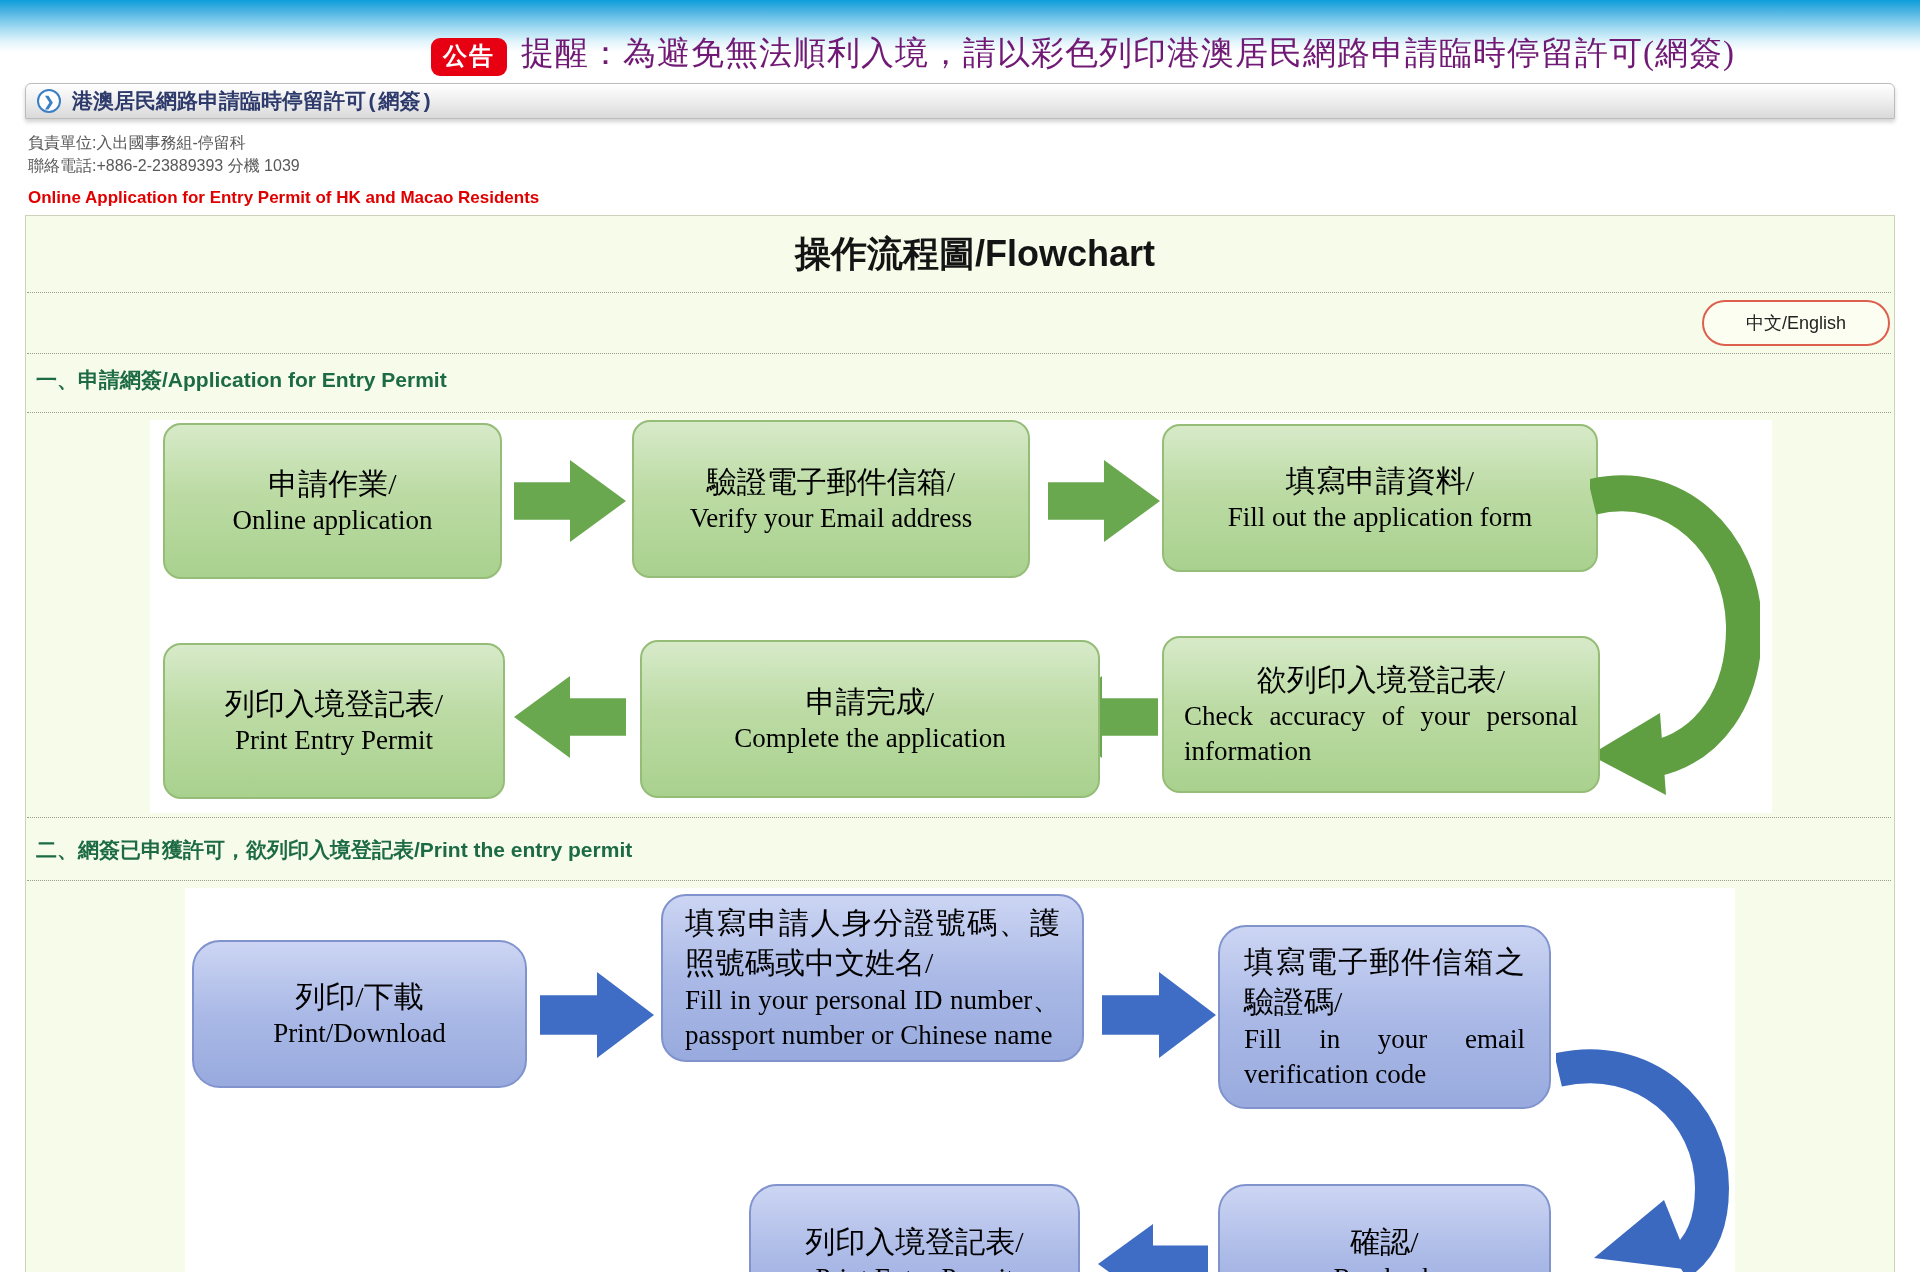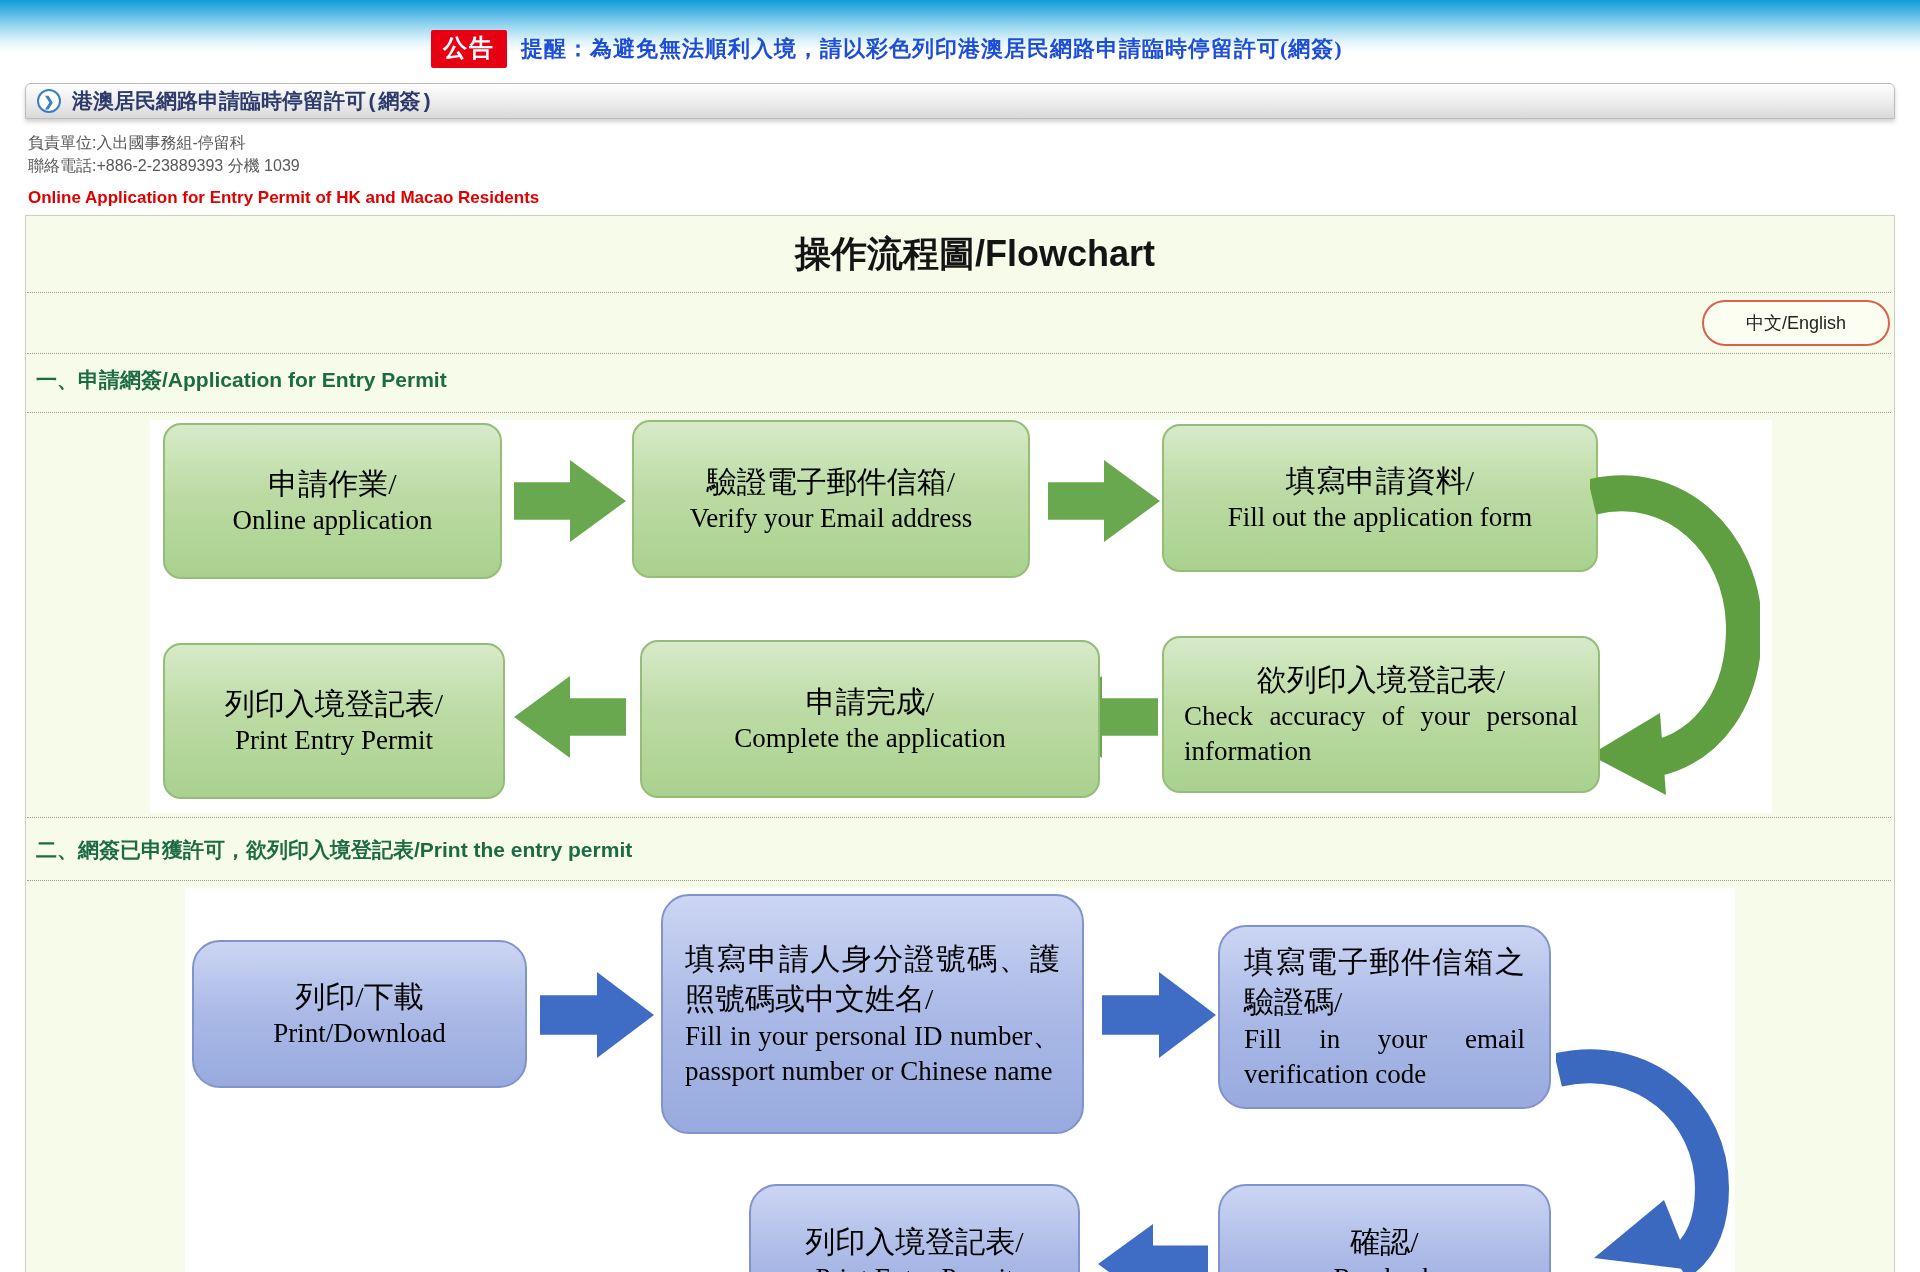--- a/index.html
+++ b/index.html
@@ -7,22 +7,22 @@
         font-family:"Liberation Sans",sans-serif;}
 
   
   .topband{position:absolute;left:0;top:0;width:1920px;height:52px;
     background:linear-gradient(180deg,#0e9ed9 0%,#4db4e2 22%,#a5dcf2 55%,#e2f4fb 80%,#ffffff 100%);}
 
   
   .announce{position:absolute;left:431px;top:30px;display:flex;align-items:center;gap:14px;
     font-family:"Liberation Serif",serif;}
   .badge{background:#e60012;color:#fff;font-size:24px;font-weight:bold;
-    padding:2px 12px 4px 12px;border-radius:2px;letter-spacing:2px;}
-  .announce-text{color:#1d4ed8;font-size:22px;font-weight:bold;letter-spacing:1px;}
+    padding:2px 12px 4px 12px;border-radius:9px;letter-spacing:2px;margin-top:8px;}
+  .announce-text{color:#701a75;font-size:33px;font-weight:normal;letter-spacing:1px;}
 
   
   .hdrbar{position:absolute;left:25px;top:83px;width:1846px;height:34px;
     background:linear-gradient(180deg,#ffffff 0%,#ececec 55%,#d9d9d9 100%);
     border:1px solid #bcbcbc;border-radius:6px 6px 0 0;
     box-shadow:0 3px 4px rgba(0,0,0,0.18);
     display:flex;align-items:center;gap:11px;padding:0 11px;}
   .hdr-icon{width:20px;height:20px;border:2px solid #3b7fc4;border-radius:50%;
     color:#3b7fc4;font-size:13px;font-weight:bold;display:flex;align-items:center;
     justify-content:center;background:#fff;}
@@ -144,21 +144,21 @@
   <div class="sec-head" style="top:836px">二、網簽已申獲許可，欲列印入境登記表/Print the entry permit</div>
   <div class="dotline" style="top:880px"></div>
 
   <div class="white-bg" style="left:185px;top:888px;width:1550px;height:384px;"></div>
 
   <div class="fbox bbox" style="left:192px;top:940px;width:335px;height:148px;">
     <div class="zh">列印/下載</div>
     <div class="en">Print/Download</div>
   </div>
   <div class="arr right b" style="left:540px;top:972px;width:114px;height:86px;"></div>
-  <div class="fbox bbox" style="left:661px;top:894px;width:423px;height:240px;padding:0 22px;">
+  <div class="fbox bbox" style="left:661px;top:894px;width:423px;height:168px;padding:0 22px;border-radius:25px;">
     <div class="zh justif">填寫申請人身分證號碼、護照號碼或中文姓名/</div>
     <div class="en justif">Fill in your personal ID number、passport number or Chinese name</div>
   </div>
   <div class="arr right b" style="left:1102px;top:972px;width:114px;height:86px;"></div>
   <div class="fbox bbox" style="left:1218px;top:925px;width:333px;height:184px;padding:0 24px;">
     <div class="zh justif">填寫電子郵件信箱之驗證碼/</div>
     <div class="en justif">Fill in your email verification code</div>
   </div>
 
   <svg class="curve" style="left:1556px;top:1030px;" width="176" height="242" viewBox="0 0 176 242">

